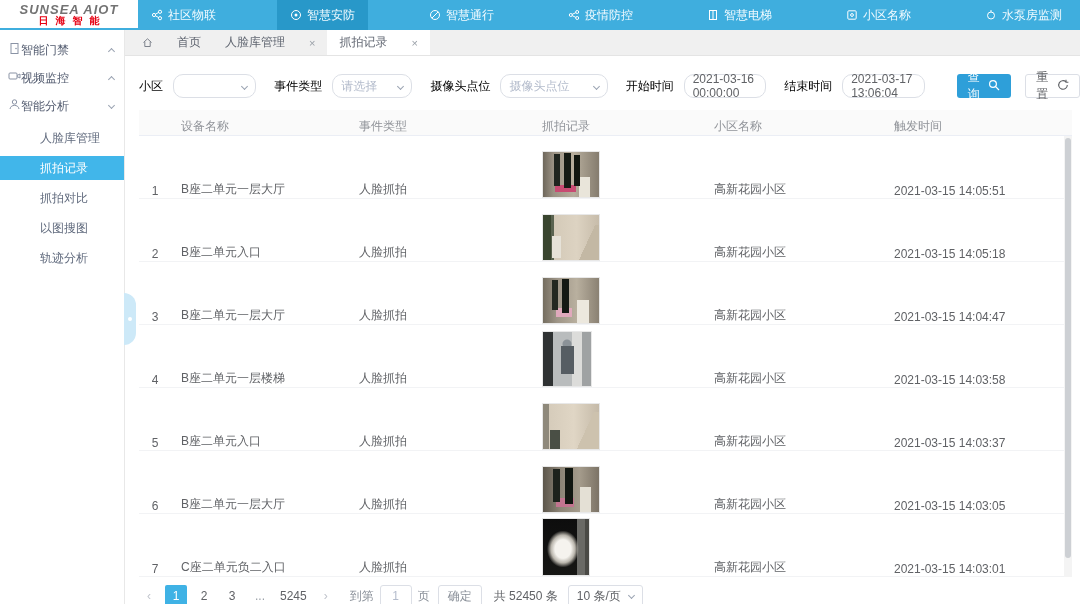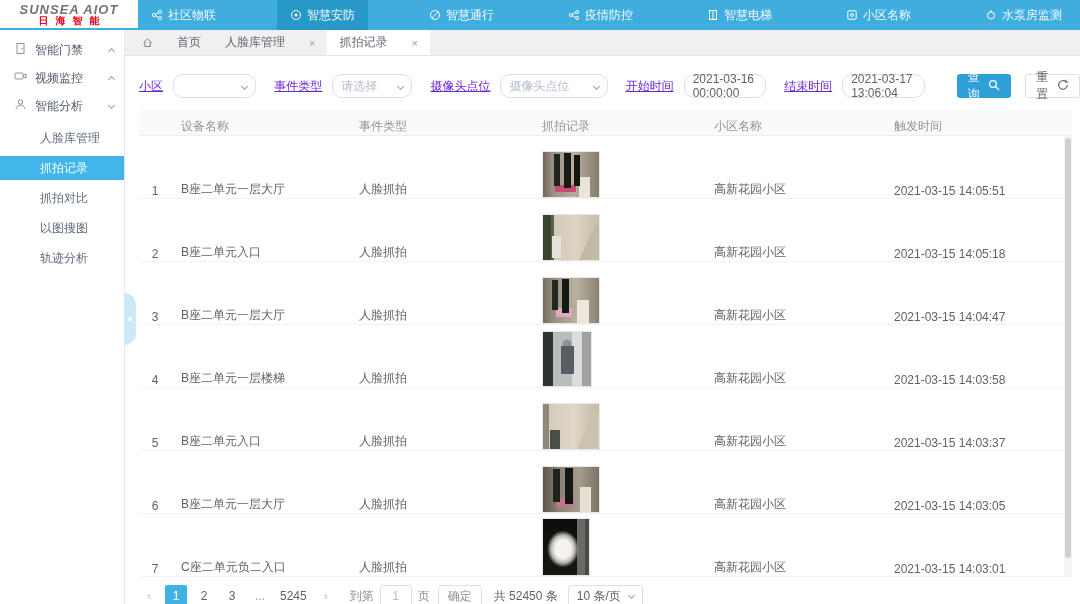--- a/index.html
+++ b/index.html
@@ -19,21 +19,21 @@
   .topright { display:flex; align-items:center; padding-right:0; }
   .topicon { width:30px; height:30px; display:flex; align-items:center; justify-content:center; cursor:pointer; }
   .username { color:#fff; display:flex; align-items:center; gap:10px; padding:0 10px; cursor:pointer; }
   .caret-down { width:0; height:0; border-left:4px solid transparent; border-right:4px solid transparent; border-top:5px solid #fff; display:inline-block; }
 
   
   .body { flex:1; display:flex; min-height:0; }
 
   
   .sidebar { width:125px; flex:0 0 125px; background:#fff; border-right:1px solid #e8e8e8; position:relative; padding-top:6px; }
-  .side-group { height:28px; display:flex; align-items:center; gap:8px; padding:0 10px 0 14px; color:#515a6e; cursor:pointer; font-size:12px; }
+  .side-group { height:28px; display:flex; align-items:center; padding:0 10px 0 8px; color:#515a6e; cursor:pointer; font-size:12px; }
   .side-group svg { flex:0 0 auto; }
   .side-group .lbl { flex:1; }
   .chev { display:inline-block; width:5px; height:5px; border-right:1px solid #9aa3b2; border-bottom:1px solid #9aa3b2; }
   .chev.up { transform:rotate(-135deg); margin-top:3px; }
   .chev.down { transform:rotate(45deg); margin-bottom:2px; }
   .side-sub { margin-top:2px; }
   .side-subitem { height:24px; line-height:24px; padding-left:40px; color:#606a7d; cursor:pointer; font-size:12px; margin:6px 0; }
   .side-subitem.active { background:#41B6EA; color:#fff; }
   .side-handle { position:absolute; right:-12px; top:263px; width:12px; height:52px; background:#cde9f8; border-radius:0 26px 26px 0; cursor:pointer; z-index:5; display:flex; align-items:center; justify-content:center; }
   .side-handle .dot { width:4px; height:4px; background:#fff; border-radius:50%; }
@@ -43,21 +43,21 @@
   .tabstrip { height:26px; flex:0 0 26px; background:#f0f0f0; border-bottom:1px solid #e4e4e4; display:flex; align-items:stretch; padding-left:5px; }
   .tab { display:flex; align-items:center; gap:24px; padding:0 12px; color:#5f6570; cursor:pointer; font-size:12px; }
   .tab.active { background:#fff; }
   .tab .x { color:#9aa0a8; font-size:11px; cursor:pointer; }
   .tab svg { display:block; }
 
   .content { flex:1; background:#fff; position:relative; min-height:0; }
 
   
   .filters { display:flex; align-items:center; padding:18px 0 0 14px; gap:8px; }
-  .flabel { color:#6d28d9; margin-right:2px; flex:0 0 auto;text-decoration:underline; }
+  .flabel { color:#000000; margin-right:2px; flex:0 0 auto; }
   .fselect, .finput { height:24px; border:1px solid #dcdfe6; border-radius:10px; background:#fff; display:flex; align-items:center; padding:0 8px; color:#606266; cursor:pointer; position:relative; }
   .fselect .ph, .finput.ph { color:#b4bccc; }
   .fselect .sel-chev { position:absolute; right:8px; top:9px; }
   .w-community { width:100px; margin-right:10px; }
   .w-event { width:96px; margin-right:10px; }
   .w-camera { width:130px; margin-right:10px; }
   .w-date { width:99px; margin-right:10px; }
   .btn { height:24px; border-radius:3px; display:flex; align-items:center; gap:5px; padding:0 10px; cursor:pointer; border:1px solid transparent; }
   .btn-primary { background:#2E9FD9; color:#fff; margin-left:14px; }
   .btn-plain { background:#fff; color:#606266; border-color:#dcdfe6; margin-left:6px; }

